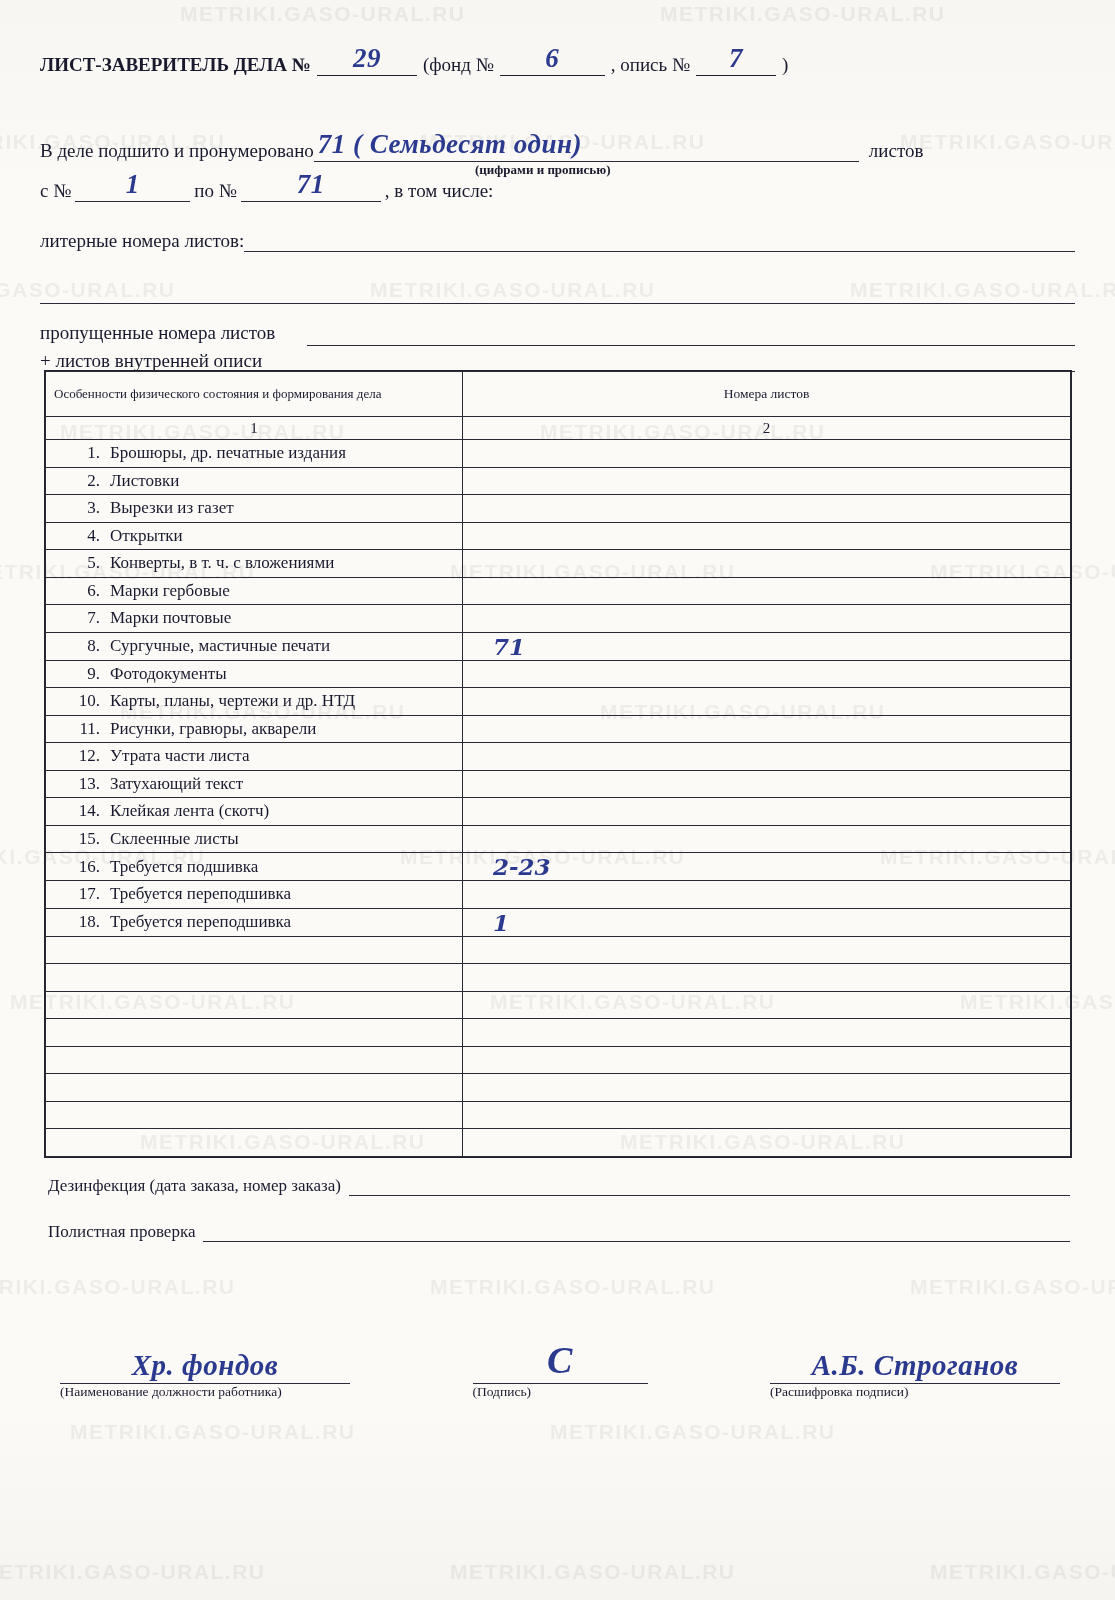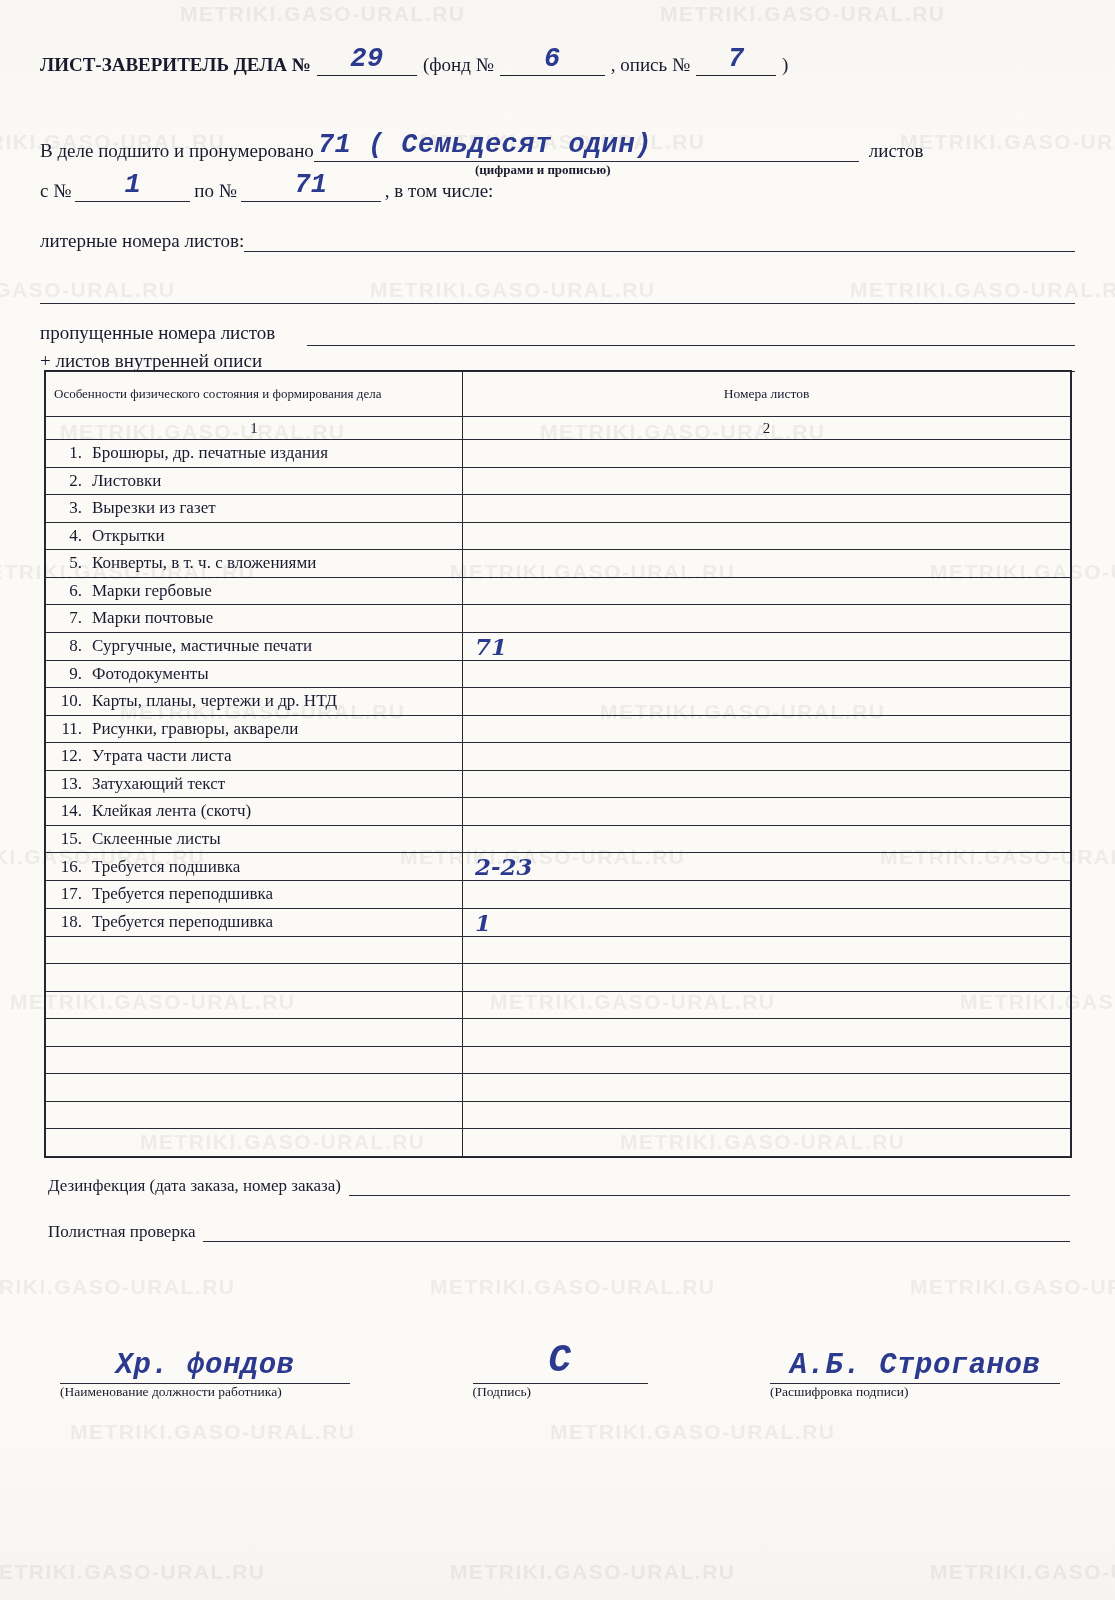--- a/index.html
+++ b/index.html
@@ -29,21 +29,21 @@
     font-size:21px;
     letter-spacing:1.5px;
     color:rgba(90,90,90,0.085);
     white-space:nowrap;
   }
   .content{
     position:absolute;
     left:0;top:0;right:0;bottom:0;
   }
   .hand{
-    font-family:Liberation Mono, monospace;
+    font-family:Liberation Serif, serif;
     font-style:italic;
     color:#2b3a8f;
     font-weight:bold;
     letter-spacing:0.5px;
   }
   
   .row-title{
     position:absolute;left:40px;top:52px;right:40px;
     font-size:19px;font-weight:bold;
     display:flex;align-items:flex-end;
@@ -80,21 +80,21 @@
   .tbl{
     position:absolute;left:44px;top:370px;width:1026px;
     border:1.5px solid #23232e;
     border-collapse:collapse;
   }
   table{border-collapse:collapse;width:100%;table-layout:fixed;}
   td{
     border:1px solid #2a2a35;
     height:26.5px;
     font-size:17px;
-    padding:0 6px;
+    padding:0 24px;
     vertical-align:middle;
   }
   td.c1{width:400px;}
   td.head{
     text-align:center;font-size:13.5px;height:44px;
     font-family:"Liberation Serif", serif;
   }
   td.head.left{text-align:left;font-size:13px;padding:0 8px;}
   td.num{text-align:center;font-size:15px;height:22px;}
   .itm{display:flex;}

